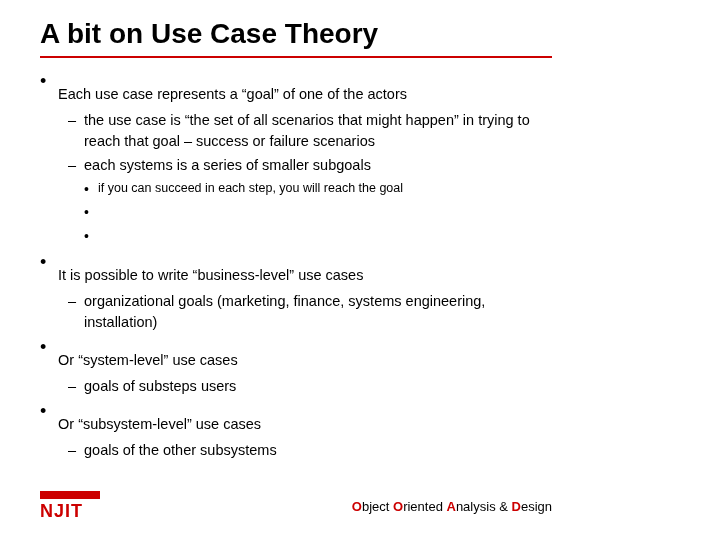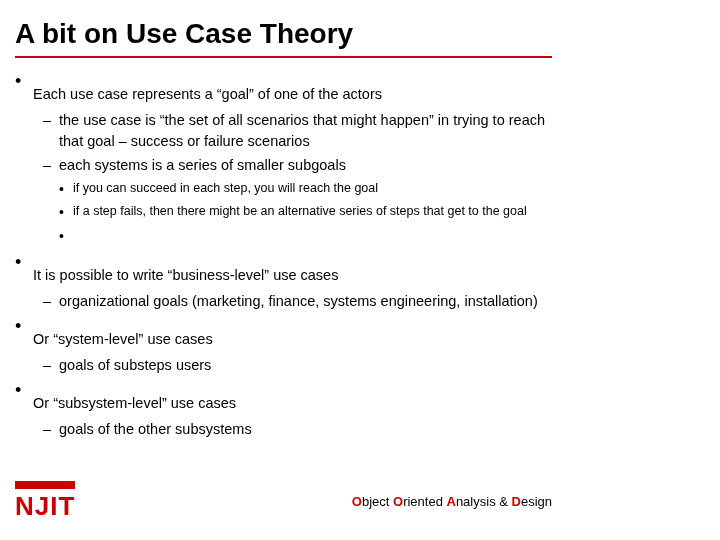--- a/index.html
+++ b/index.html
@@ -7,21 +7,21 @@
       width: 720px;
       height: 540px;
       background: #ffffff;
       font-family: Arial, sans-serif;
       overflow: hidden;
       position: relative;
     }
     .slide {
       width: 580px;
       height: 540px;
-      padding: 18px 28px 18px 15px;
+      padding: 18px 28px 18px 40px;
       display: flex;
       flex-direction: column;
     }
     .title {
       font-size: 28px;
       font-weight: bold;
       color: #000000;
       margin-bottom: 12px;
       border-bottom: 2px solid #cc0000;
       padding-bottom: 6px;
@@ -82,21 +82,21 @@
       display: flex;
       align-items: center;
       justify-content: space-between;
       margin-top: 6px;
     }
     .logo {
       display: flex;
       align-items: center;
     }
     .logo-text {
-      font-size: 26px;
+      font-size: 18px;
       font-weight: bold;
       letter-spacing: 1px;
     }
     .logo-n { color: #cc0000; }
     .logo-j { color: #cc0000; }
     .logo-i { color: #cc0000; }
     .logo-t { color: #cc0000; }
     .logo-bar {
       width: 60px;
       height: 8px;
@@ -140,21 +140,20 @@
       <span class="text">each systems is a series of smaller subgoals</span>
     </div>
 
     <div class="sub-bullets">
       <div class="sub-bullet">
         <span class="dot">•</span>
         <span class="text">if you can succeed in each step, you will reach the goal</span>
       </div>
       <div class="sub-bullet">
         <span class="dot">•</span>
-        <span class="text">if a step fails, then there might be an alternative series of steps that get to the goal</span>
       </div>
       <div class="sub-bullet">
         <span class="dot">•</span>
       </div>
     </div>
 
     <div class="bullet-l1">
       <span class="dot">•</span>
       <span class="text">It is possible to write “business-level” use cases</span>
     </div>

